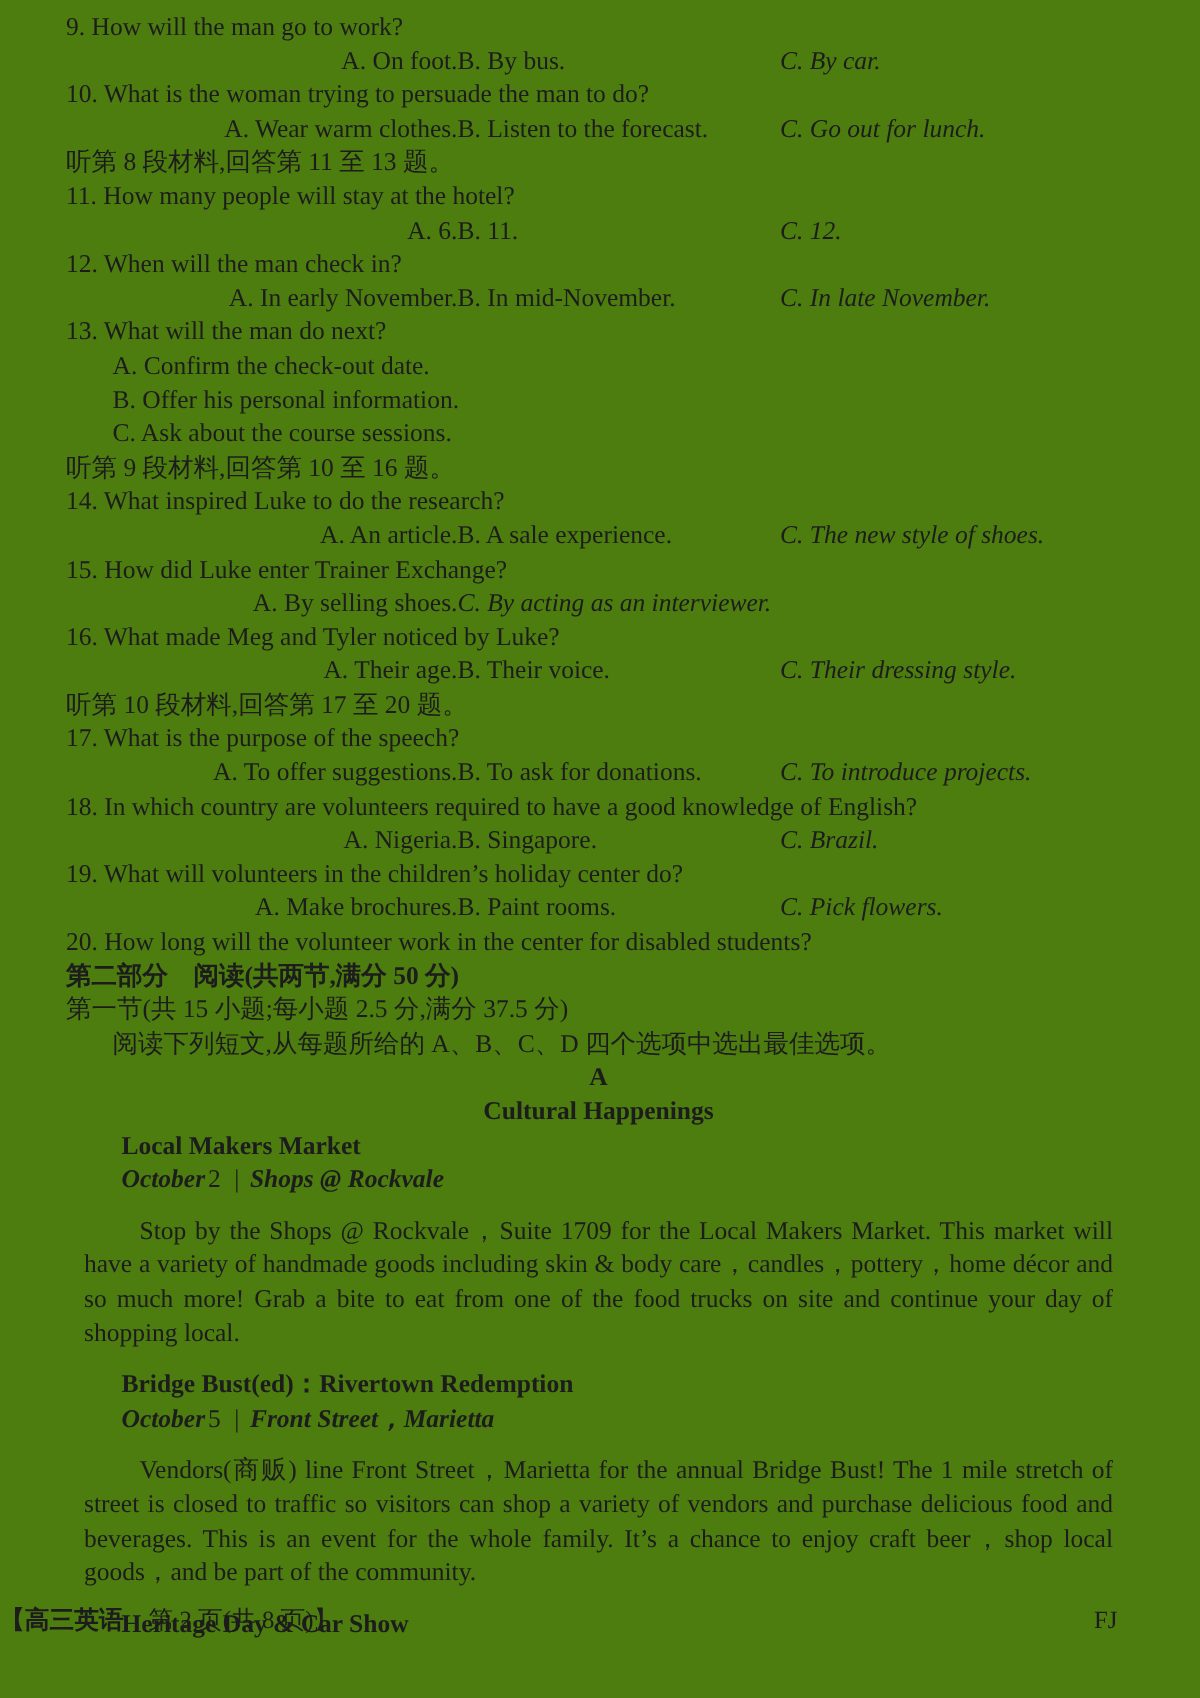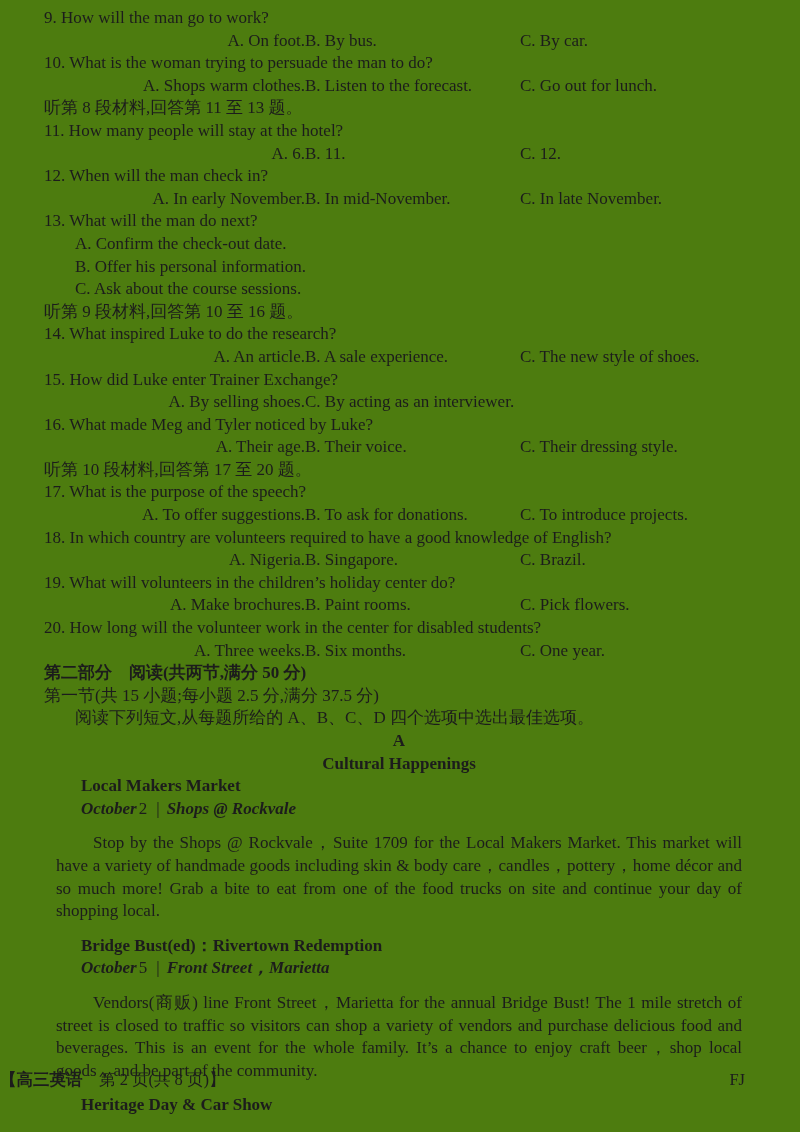--- a/index.html
+++ b/index.html
@@ -27,21 +27,21 @@
   }
   .opts {
     display: flex;
     height: 22.6px;
     line-height: 22.6px;
     padding-left: 31px;
     white-space: nowrap;
   }
   .opts .oA { width: 230px; flex: 0 0 auto; text-align: right; }
   .opts .oB { width: 215px; flex: 0 0 auto; }
-  .opts .oC { flex: 1 1 auto; }
+  .opts .oC { flex: 1 1 auto; font-style: italic; }
   .sub { padding-left: 31px; }
   .bold { font-weight: 700; }
   .center { text-align: center; }
   .h-passage {
     padding-left: 37px;
     font-weight: 700;
     height: 22.6px;
     line-height: 22.6px;
     white-space: nowrap;
     font-family: Liberation Serif, serif;
@@ -88,21 +88,21 @@
 
     <div class="line">9. How will the man go to work?</div>
     <div class="opts">
       <span class="oA">A. On foot.</span>
       <span class="oB">B. By bus.</span>
       <span class="oC">C. By car.</span>
     </div>
 
     <div class="line">10. What is the woman trying to persuade the man to do?</div>
     <div class="opts">
-      <span class="oA">A. Shops warm clothes.</span>
+      <span class="oA">A. Wear warm clothes.</span>
       <span class="oB">B. Listen to the forecast.</span>
       <span class="oC">C. Go out for lunch.</span>
     </div>
 
     <div class="line">听第 8 段材料,回答第 11 至 13 题。</div>
 
     <div class="line">11. How many people will stay at the hotel?</div>
     <div class="opts">
       <span class="oA">A. 6.</span>
       <span class="oB">B. 11.</span>
@@ -160,25 +160,20 @@
     </div>
 
     <div class="line">19. What will volunteers in the children’s holiday center do?</div>
     <div class="opts">
       <span class="oA">A. Make brochures.</span>
       <span class="oB">B. Paint rooms.</span>
       <span class="oC">C. Pick flowers.</span>
     </div>
 
     <div class="line">20. How long will the volunteer work in the center for disabled students?</div>
-    <div class="opts">
-      <span class="oA">A. Three weeks.</span>
-      <span class="oB">B. Six months.</span>
-      <span class="oC">C. One year.</span>
-    </div>
 
     <div class="line bold">第二部分　阅读(共两节,满分 50 分)</div>
     <div class="line">第一节(共 15 小题;每小题 2.5 分,满分 37.5 分)</div>
     <div class="line sub">阅读下列短文,从每题所给的 A、B、C、D 四个选项中选出最佳选项。</div>
 
     <div class="line bold center">A</div>
     <div class="line bold center">Cultural Happenings</div>
 
     <div class="h-passage">Local Makers Market</div>
     <div class="oct"><span>October</span><span class="num">2</span><span class="bar">|</span><span>Shops @ Rockvale</span></div>

